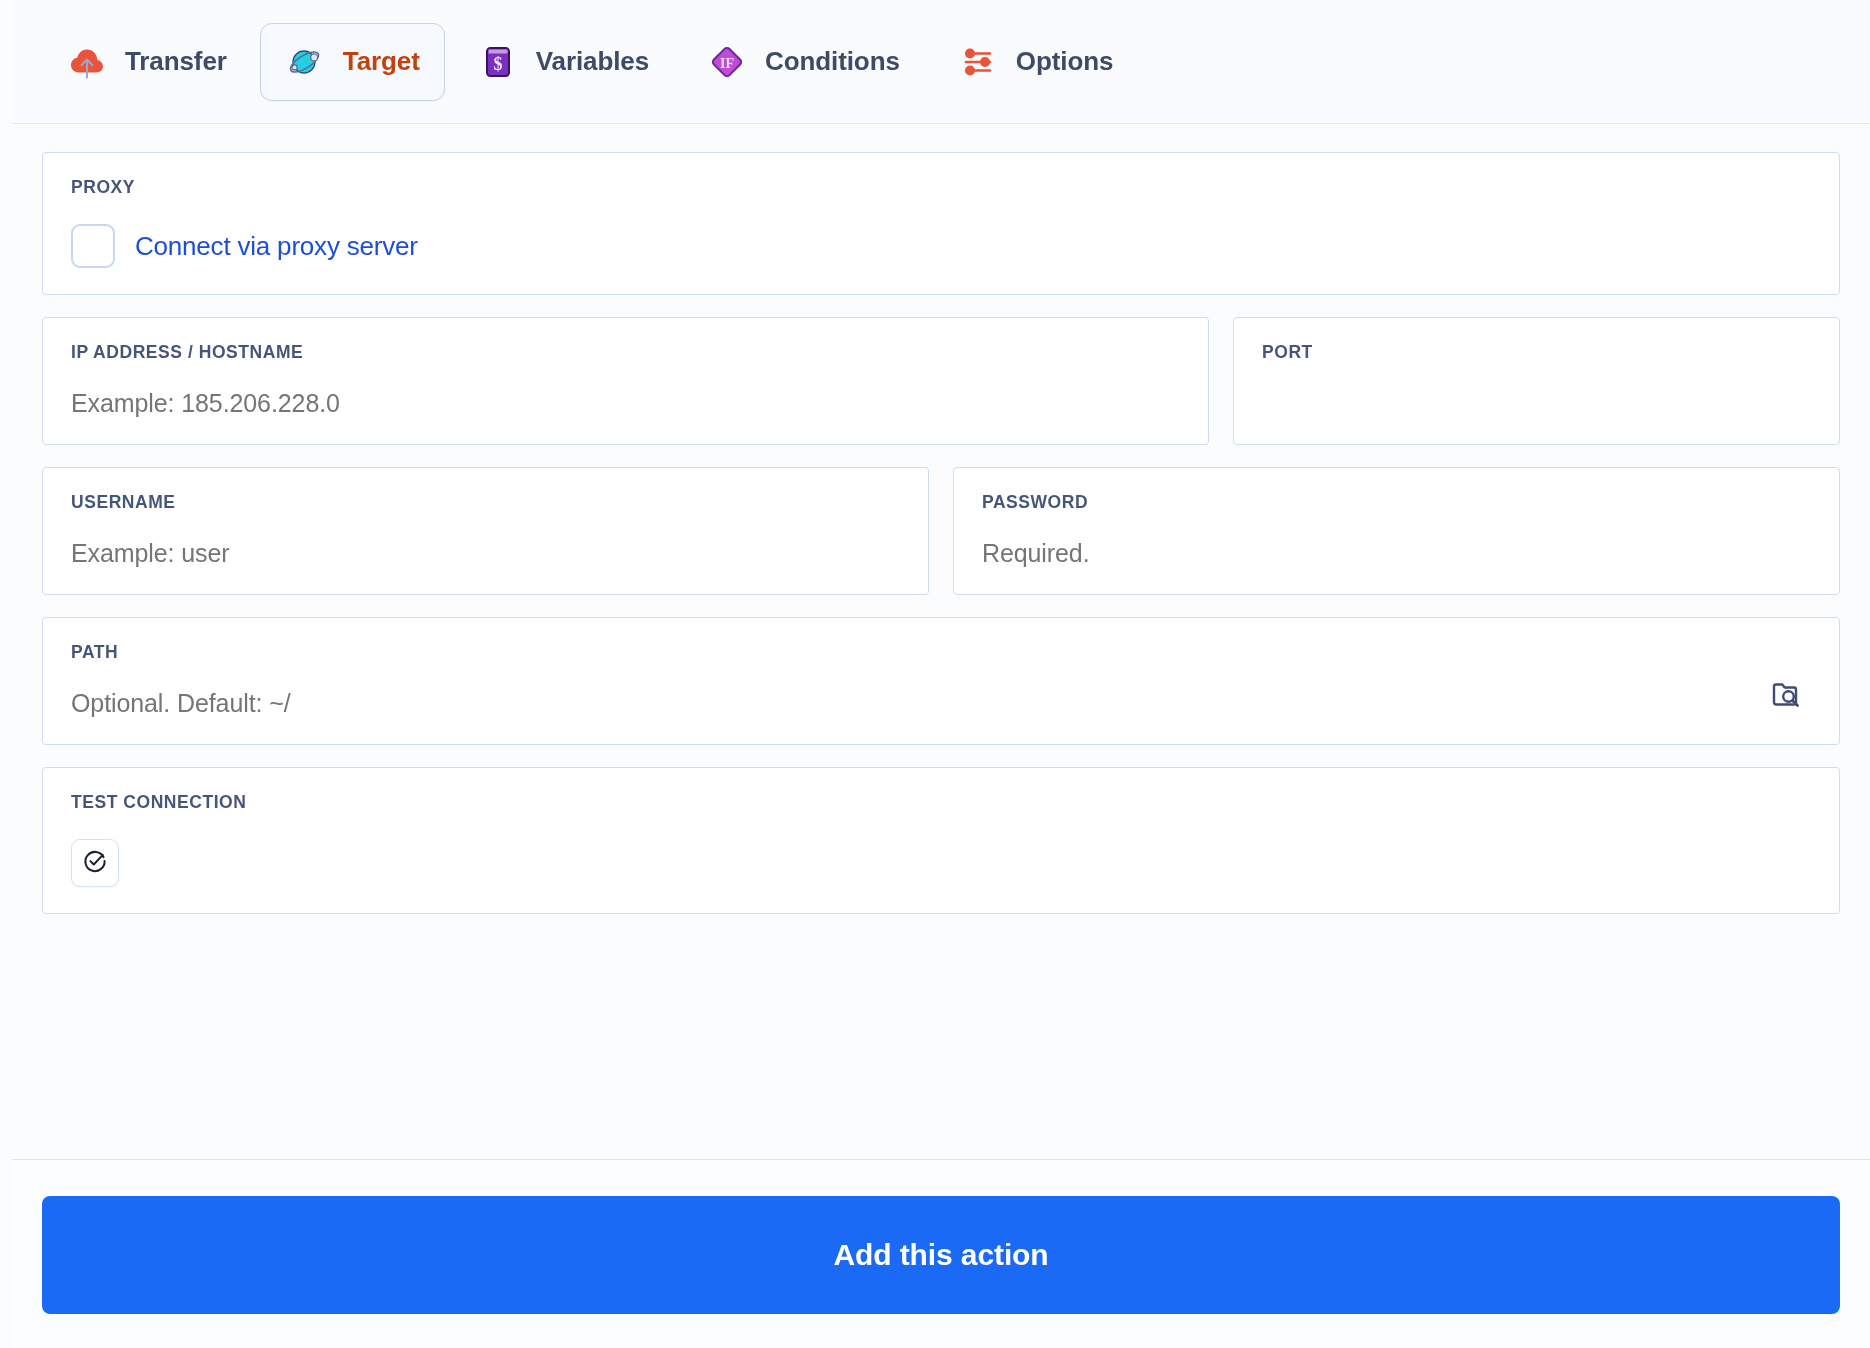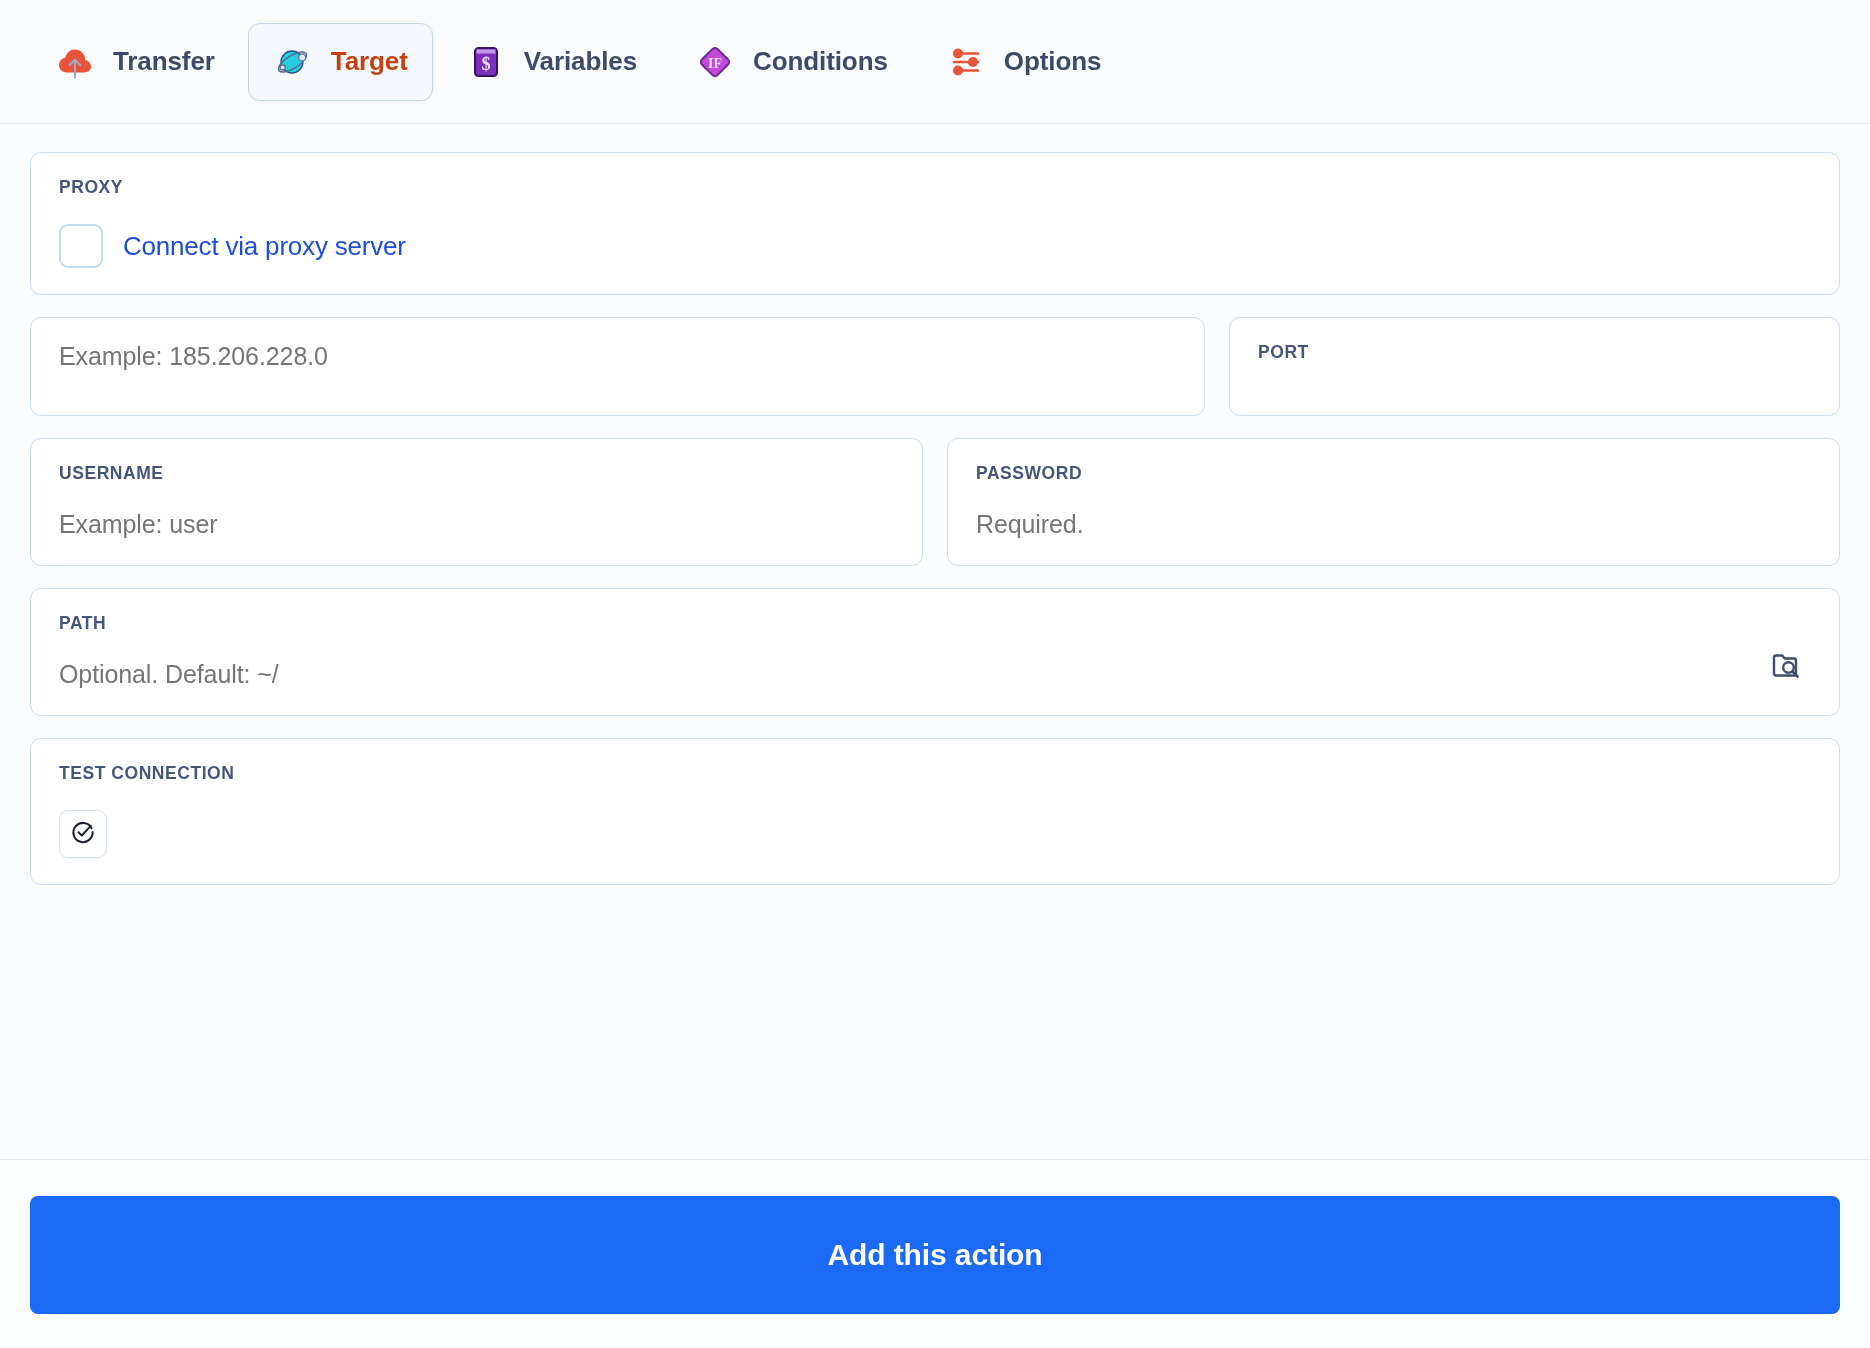--- a/index.html
+++ b/index.html
@@ -12,20 +12,21 @@
     -webkit-font-smoothing: antialiased;
   }
 
   .app {
     width: 1870px;
     height: 1348px;
     display: flex;
     flex-direction: column;
     background: #fbfcfe;
     overflow: hidden;
+    padding-left: 12px;
   }
 
   
   .tabbar {
     height: 124px;
     min-height: 124px;
     background: #fafbfd;
     border-bottom: 1px solid #e4e9f2;
     display: flex;
     align-items: center;
@@ -74,21 +75,21 @@
     display: flex;
     flex-direction: column;
     gap: 22px;
     overflow: hidden;
     background: #fbfcfe;
   }
 
   .card {
     background: #ffffff;
     border: 1px solid #cdddf0;
-    border-radius: 11px;
+    border-radius: 4px;
     padding: 24px 28px 26px 28px;
     position: relative;
   }
 
   .card-label {
     font-size: 17.5px;
     font-weight: bold;
     color: #46557a;
     letter-spacing: 0.55px;
     text-transform: uppercase;
@@ -252,20 +253,21 @@
     <div class="card">
       <span class="card-label">PROXY</span>
       <div class="checkrow">
         <span class="checkbox"></span>
         <span class="check-text">Connect via proxy server</span>
       </div>
     </div>
 
     <div class="row">
       <div class="card" style="flex:2.02;">
+        <span class="card-label">IP ADDRESS / HOSTNAME</span>
         <input class="field-value" type="text" placeholder="Example: 185.206.228.0" style="">
       </div>
       <div class="card" style="flex:1;">
         <span class="card-label">PORT</span>
       </div>
     </div>
 
     <div class="row">
 
       <div class="card" style="flex:1.19;">

